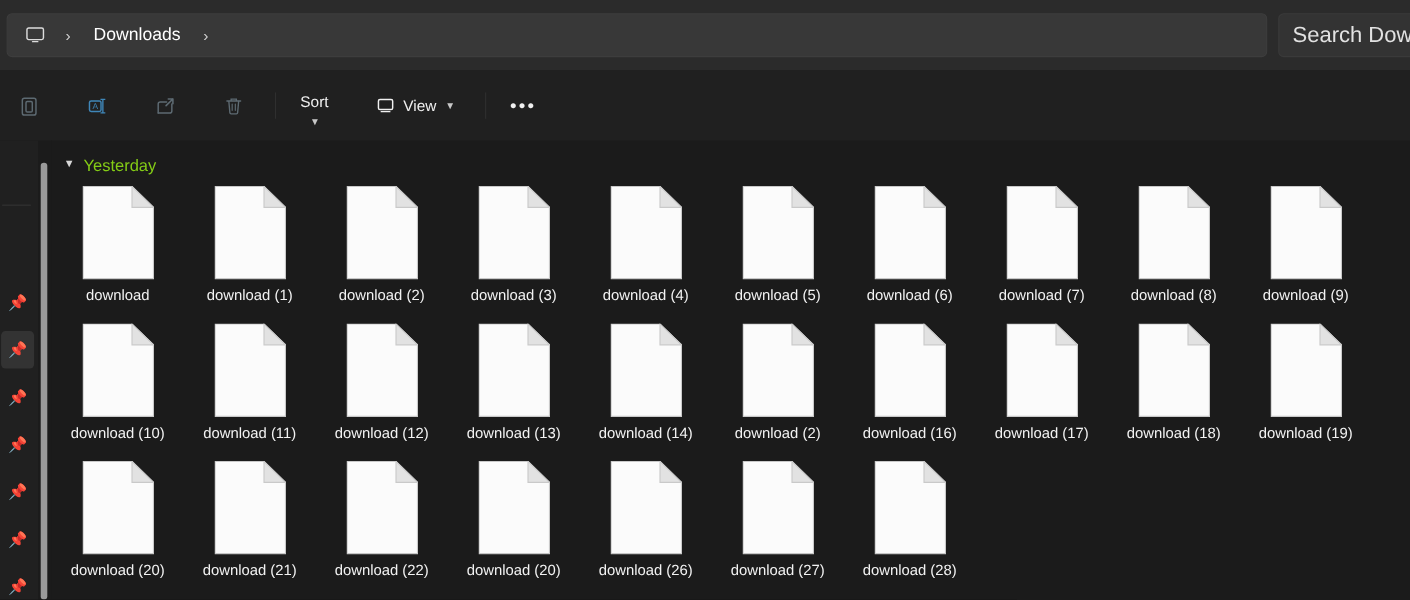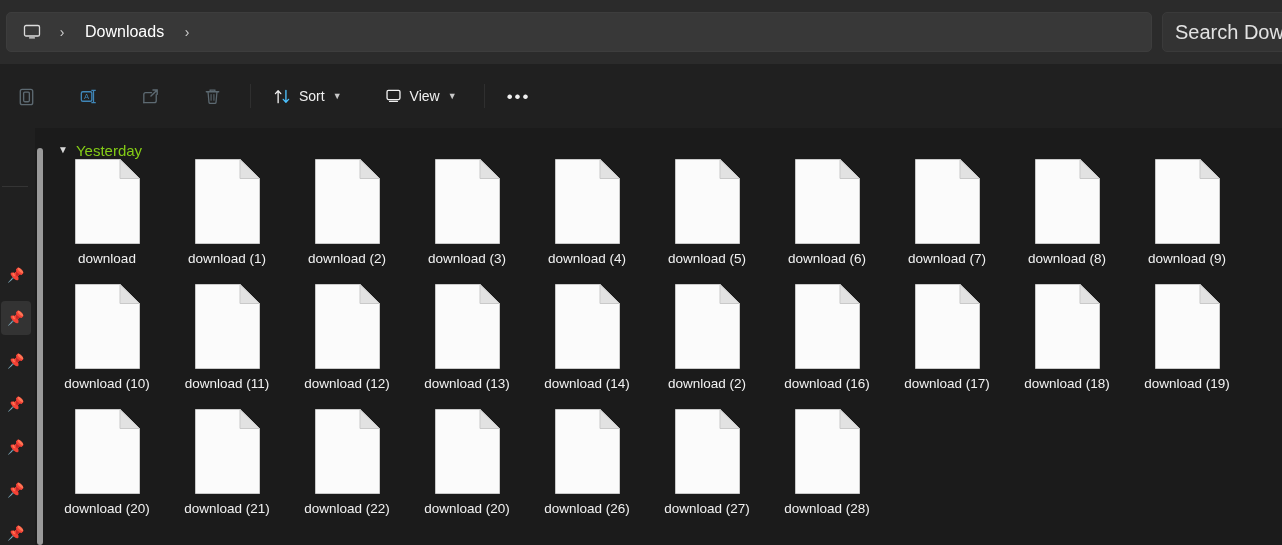--- a/index.html
+++ b/index.html
@@ -84,21 +84,21 @@
     background: #1b1b1b; overflow: hidden;
   }
   .group-header {
     position: absolute; left: 11px; top: 10px; height: 24px;
     display: flex; align-items: center; gap: 8px;
   }
   .group-chevron { color: #d8d8d8; font-size: 10px; line-height: 1; }
   .group-title { color: #84cc16; font-size: 15px; }
 
   .grid {
-    position: absolute; left: 0px; top: 24px; width: 1235px;
+    position: absolute; left: 0px; top: 34px; width: 1235px;
     display: grid;
     grid-template-columns: repeat(10, 120px);
     grid-auto-rows: 125px;
   }
   .tile {
     width: 120px; height: 125px;
     display: flex; flex-direction: column; align-items: center;
     padding-top: 7px; border-radius: 4px;
   }
 
@@ -163,21 +163,21 @@
       <svg width="21" height="21" viewBox="0 0 22 22">
         <path d="M4.5 6 h13" stroke="#5d6a72" stroke-width="1.4" stroke-linecap="round"></path>
         <path d="M8.5 6 V4.3 h5 V6" fill="none" stroke="#5d6a72" stroke-width="1.3"></path>
         <path d="M6.3 6 l1 11.2 a1.2 1.2 0 0 0 1.2 1.1 h5 a1.2 1.2 0 0 0 1.2 -1.1 L15.7 6" fill="none" stroke="#5d6a72" stroke-width="1.3"></path>
         <path d="M9.5 9 v6 M12.5 9 v6" stroke="#5d6a72" stroke-width="1.1" stroke-linecap="round"></path>
       </svg>
     </div>
 
     <div class="tb-divider" style="margin-left:18px;"></div>
 
-    <div class="tb-btn" style="margin-left:4px;">
+    <div class="tb-btn" style="margin-left:4px;flex-direction:column;">
       <svg width="19" height="19" viewBox="0 0 20 20">
         <path d="M5.4 16.5 V4.2 M2.6 7 L5.4 4 L8.2 7" fill="none" stroke="#f0f0f0" stroke-width="1.4" stroke-linecap="round" stroke-linejoin="round"></path>
         <path d="M13.6 3.5 V15.8 M10.8 13 L13.6 16 L16.4 13" fill="none" stroke="#4cc2ff" stroke-width="1.4" stroke-linecap="round" stroke-linejoin="round"></path>
       </svg>
       <span class="tb-label">Sort</span>
       <span class="tb-chevron">▼</span>
     </div>
 
     <div class="tb-btn" style="margin-left:24px;">
       <svg width="19" height="19" viewBox="0 0 20 20">

